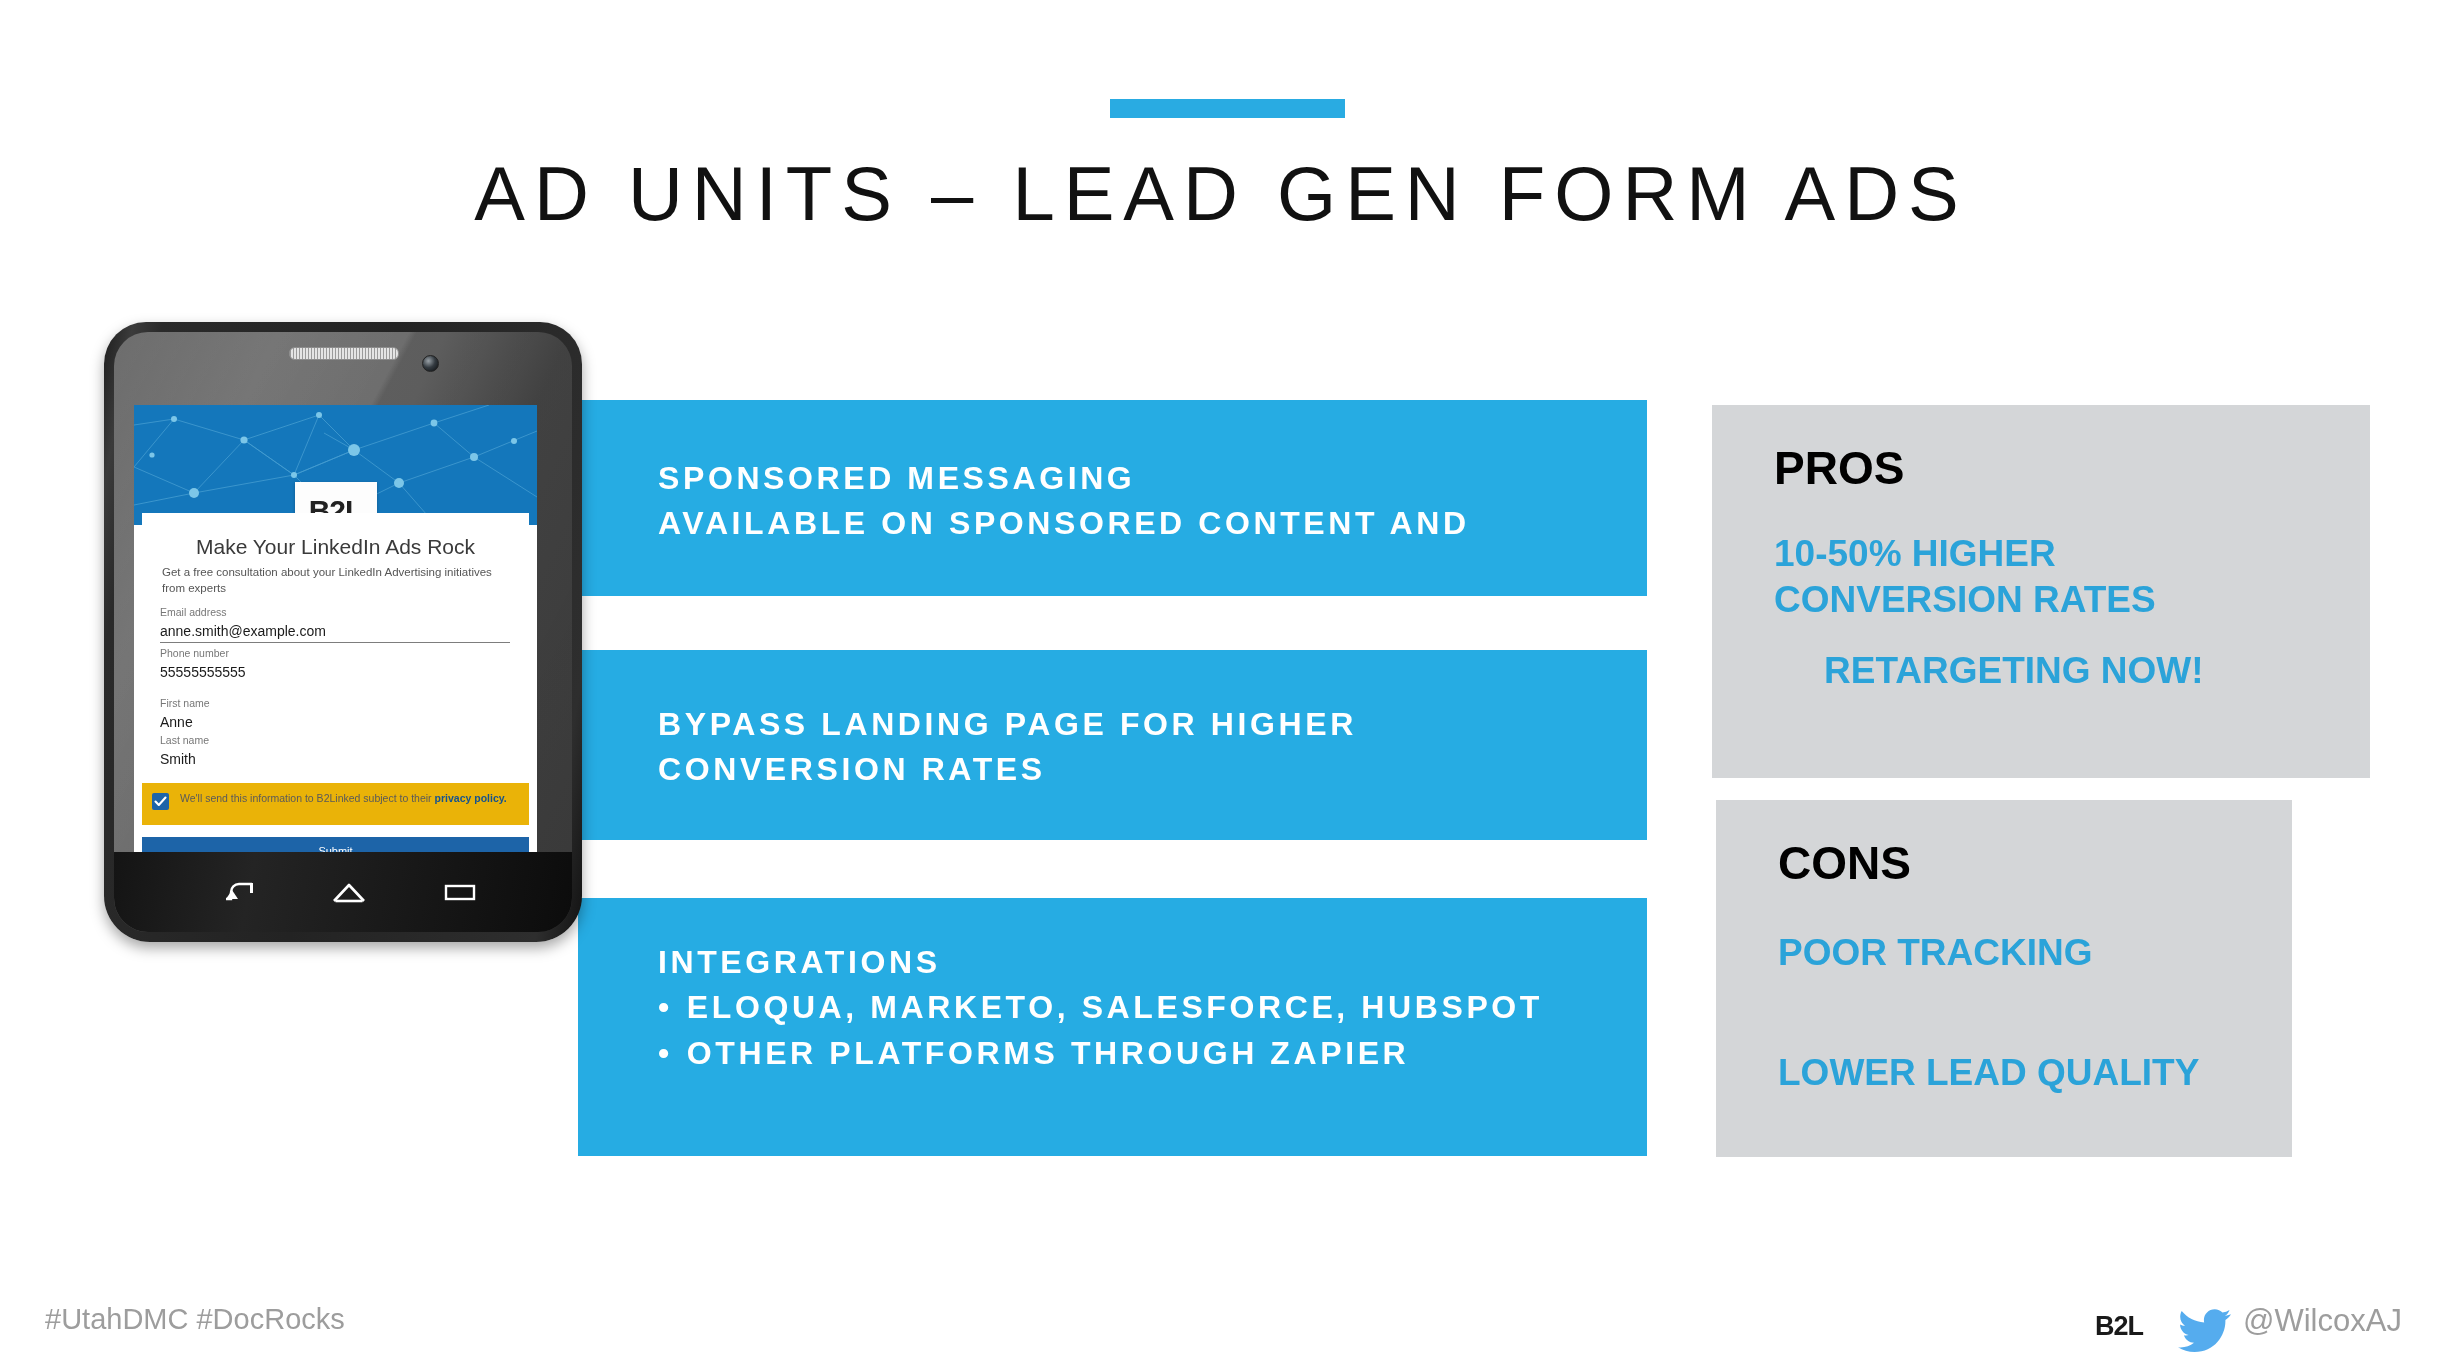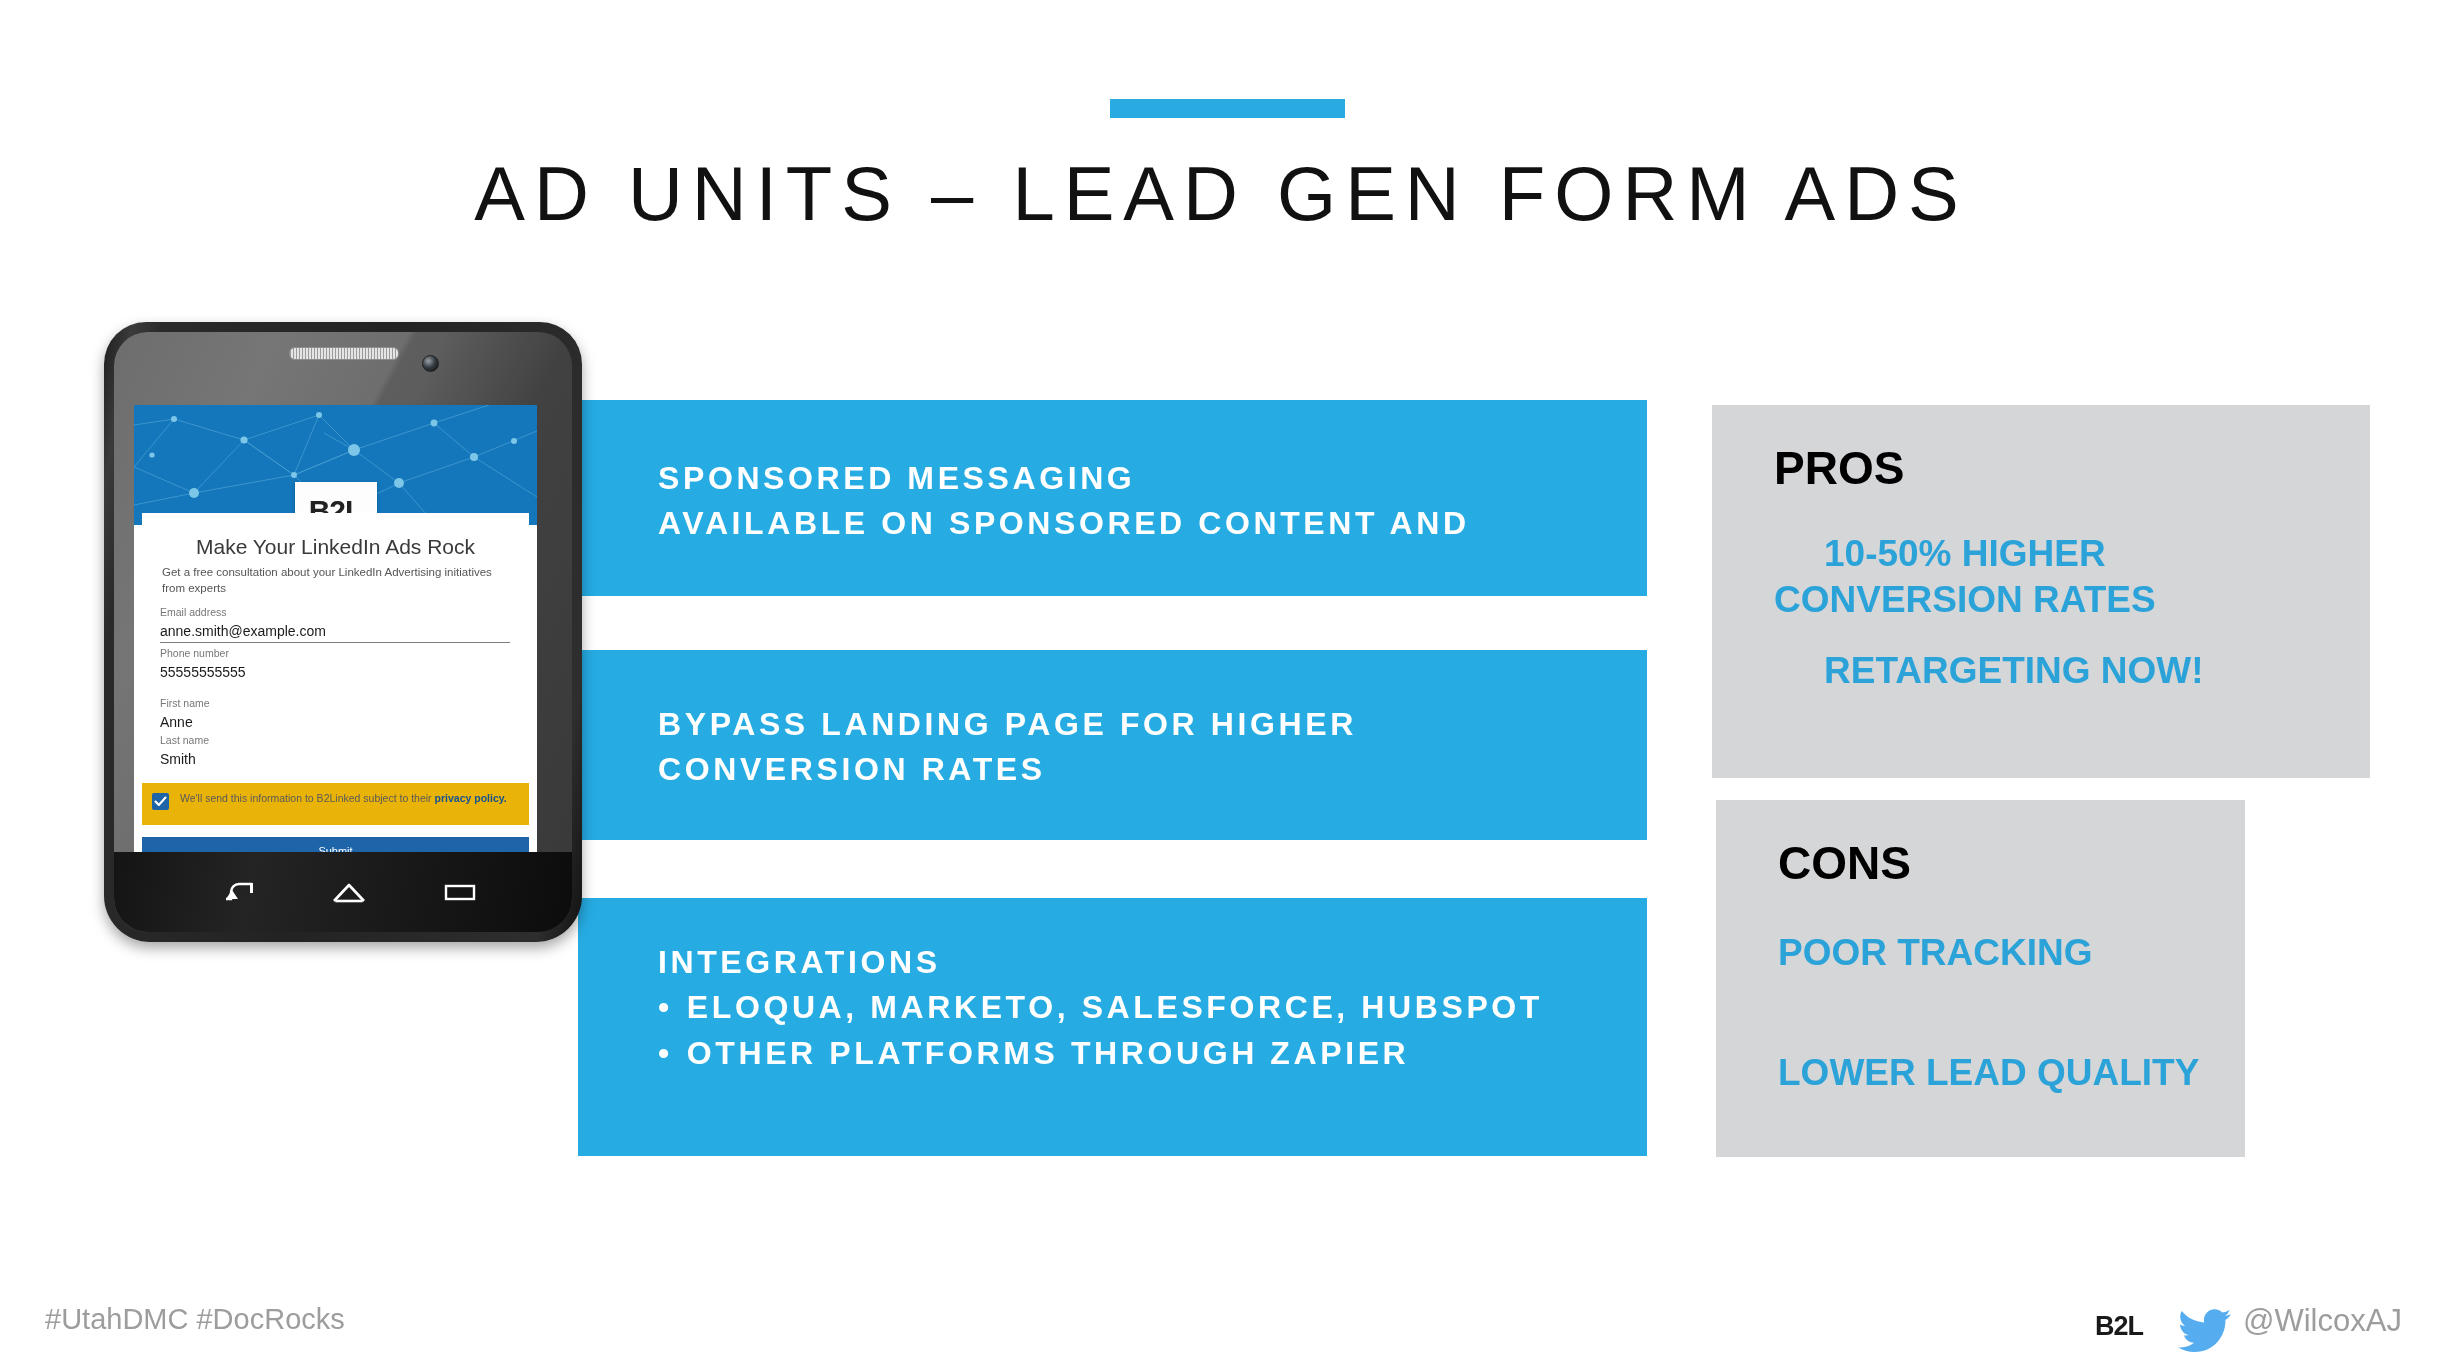--- a/index.html
+++ b/index.html
@@ -22,22 +22,22 @@
        font-weight:bold;font-size:32px;letter-spacing:3.6px;line-height:1.42;}
   #box1 .bb-text{top:56px;}
   #box2 .bb-text{top:52px;}
   #box3 .bb-text{top:42px;}
   .bb-line{white-space:nowrap;}
   .bb-bullet{white-space:nowrap;}
   .bb-bullet::before{content:"\2022";margin-right:14px;}
 
   
   .gray-panel{position:absolute;background:#d4d6d8;}
-  #pros-panel{left:1712px;top:405px;width:658px;height:373px;text-align:center;}
-  #cons-panel{left:1716px;top:800px;width:529px;height:357px;}
+  #pros-panel{left:1712px;top:405px;width:658px;height:373px;}
+  #cons-panel{left:1716px;top:800px;width:576px;height:357px;}
   .panel-heading{position:absolute;left:62px;color:#000;font-weight:bold;font-size:46px;letter-spacing:0px;}
   #pros-panel .panel-heading{top:36px;}
   #cons-panel .panel-heading{top:36px;}
   .panel-item{position:absolute;color:#2ba3d9;font-weight:bold;font-size:37px;line-height:1.24;white-space:nowrap;}
   #pros-item-1{left:62px;top:126px;}
   #pros-item-2{left:70px;top:243px;margin-left:42px;}
   #cons-item-1{left:62px;top:130px;}
   #cons-item-2{left:62px;top:250px;}
 
   

